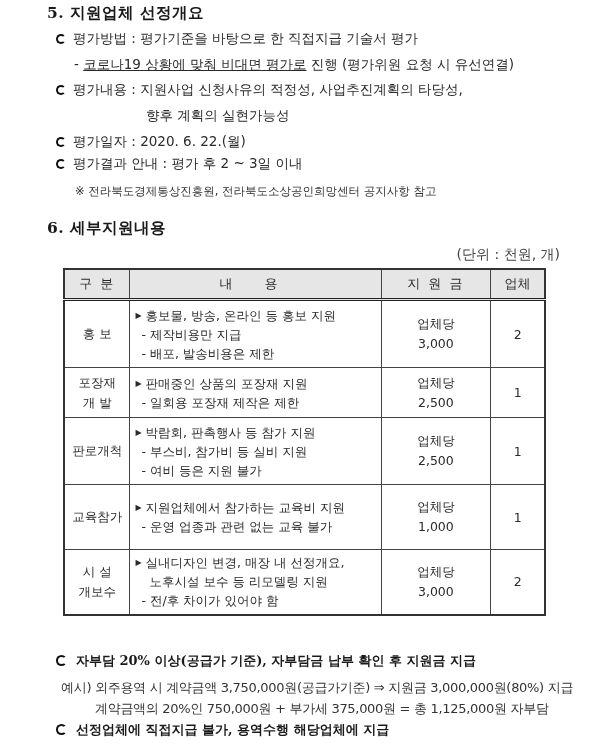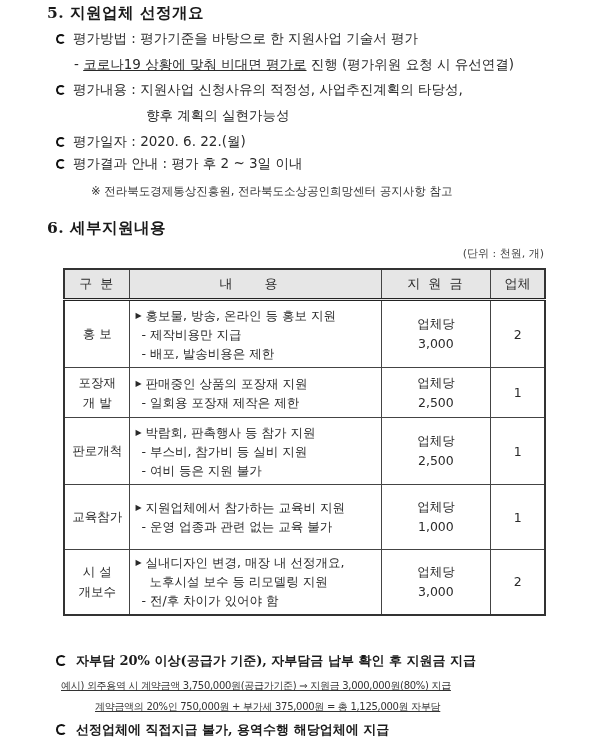--- a/index.html
+++ b/index.html
@@ -6,60 +6,60 @@
   body { width:600px; height:748px; position:relative; overflow:hidden;
          font-family:"DejaVu Sans", sans-serif; color:#222; }
   .abs { position:absolute; white-space:nowrap; }
   .h5 { left:47px; top:3px; font-size:15.5px; font-family:"DejaVu Serif", serif; font-weight:bold; color:#1a1a1a; letter-spacing:0.5px; }
   .h6 { left:47px; top:218px; font-size:15.5px; font-family:"DejaVu Serif", serif; font-weight:bold; color:#1a1a1a; letter-spacing:0.5px; }
   .line { font-size:13.5px; color:#2a2a2a; }
   .bul { display:inline-block; width:10px; height:10px; border:2.4px solid #111; border-radius:50%; box-sizing:border-box; margin-right:7px; vertical-align:-1px; border-right-color:#fff; }
   .bul2 { display:inline-block; width:11px; height:11px; border:2.6px solid #111; border-radius:50%; box-sizing:border-box; margin-right:9px; vertical-align:-1px; border-right-color:#fff; }
   .ul { text-decoration:underline; }
   .note { font-size:11.5px; color:#333; }
-  .unit { right:56px; top:246px; font-size:11px; color:#444; }
+  .unit { right:40px; top:246px; font-size:14px; color:#444; }
 
   table.grid { position:absolute; left:63px; top:268px; width:483px; border-collapse:collapse; font-size:12.5px; color:#2a2a2a; }
   table.grid td, table.grid th { border:1px solid #444; padding:0; }
   table.grid { border:2px solid #333; }
   table.grid th { background:#e6e6e6; height:28px; font-weight:normal; font-size:13px; letter-spacing:2px; border-bottom:3px double #222; }
   .c1 { width:66px; text-align:center;margin-top:19px; }
   .c2 { width:252px; text-align:left; padding-left:5px !important; }
   .c3 { width:111px; text-align:center; }
   .c4 { width:54px; text-align:center; }
   .content-line { line-height:19px; }
   .sub { padding-left:6px; }
   .cont { padding-left:14px; }
   .tri { font-size:8px; vertical-align:2px; margin-right:4px; }
   .amt { line-height:20px; }
   .b2 { font-size:13px; font-weight:bold; color:#1a1a1a; font-family:"DejaVu Serif", serif; }
-  .ex { font-size:10px; color:#333; letter-spacing:-0.3px;text-decoration:underline; }
+  .ex { font-size:13px; color:#333; letter-spacing:-0.3px; }
 </style>
 </head>
 <body>
 
 <div class="abs h5">5. 지원업체 선정개요</div>
 
 <div class="abs line" style="left:56px; top:30px;">
-  <span class="bul"></span><span>평가방법</span><span> : </span><span>평가기준을 바탕으로 한 지원사업 기술서 평가</span>
+  <span class="bul"></span><span>평가방법</span><span> : </span><span>평가기준을 바탕으로 한 직접지급 기술서 평가</span>
 </div>
 <div class="abs line" style="left:74px; top:56px;">
   <span>- </span><span class="ul">코로나19 상황에 맞춰 비대면 평가로</span><span> 진행 (평가위원 요청 시 유선연결)</span>
 </div>
 <div class="abs line" style="left:56px; top:81px;">
   <span class="bul"></span><span>평가내용</span><span> : </span><span>지원사업 신청사유의 적정성, 사업추진계획의 타당성,</span>
 </div>
 <div class="abs line" style="left:146px; top:107px;">향후 계획의 실현가능성</div>
 <div class="abs line" style="left:56px; top:133px;">
   <span class="bul"></span><span>평가일자</span><span> : </span><span>2020. 6. 22.(월)</span>
 </div>
 <div class="abs line" style="left:56px; top:155px;">
   <span class="bul"></span><span>평가결과 안내</span><span> : </span><span>평가 후 2 ~ 3일 이내</span>
 </div>
-<div class="abs note" style="left:75px; top:184px;margin-left:16px;">※ 전라북도경제통상진흥원, 전라북도소상공인희망센터 공지사항 참고</div>
+<div class="abs note" style="left:75px; top:184px;">※ 전라북도경제통상진흥원, 전라북도소상공인희망센터 공지사항 참고</div>
 
 <div class="abs h6">6. 세부지원내용</div>
 <div class="abs unit">(단위 : 천원, 개)</div>
 
 <table class="grid">
   <thead>
     <tr>
       <th class="c1">구 분</th>
       <th class="c2" style="text-align:center; padding-left:0 !important; letter-spacing:14px;">내    용</th>
       <th class="c3">지 원 금</th>

